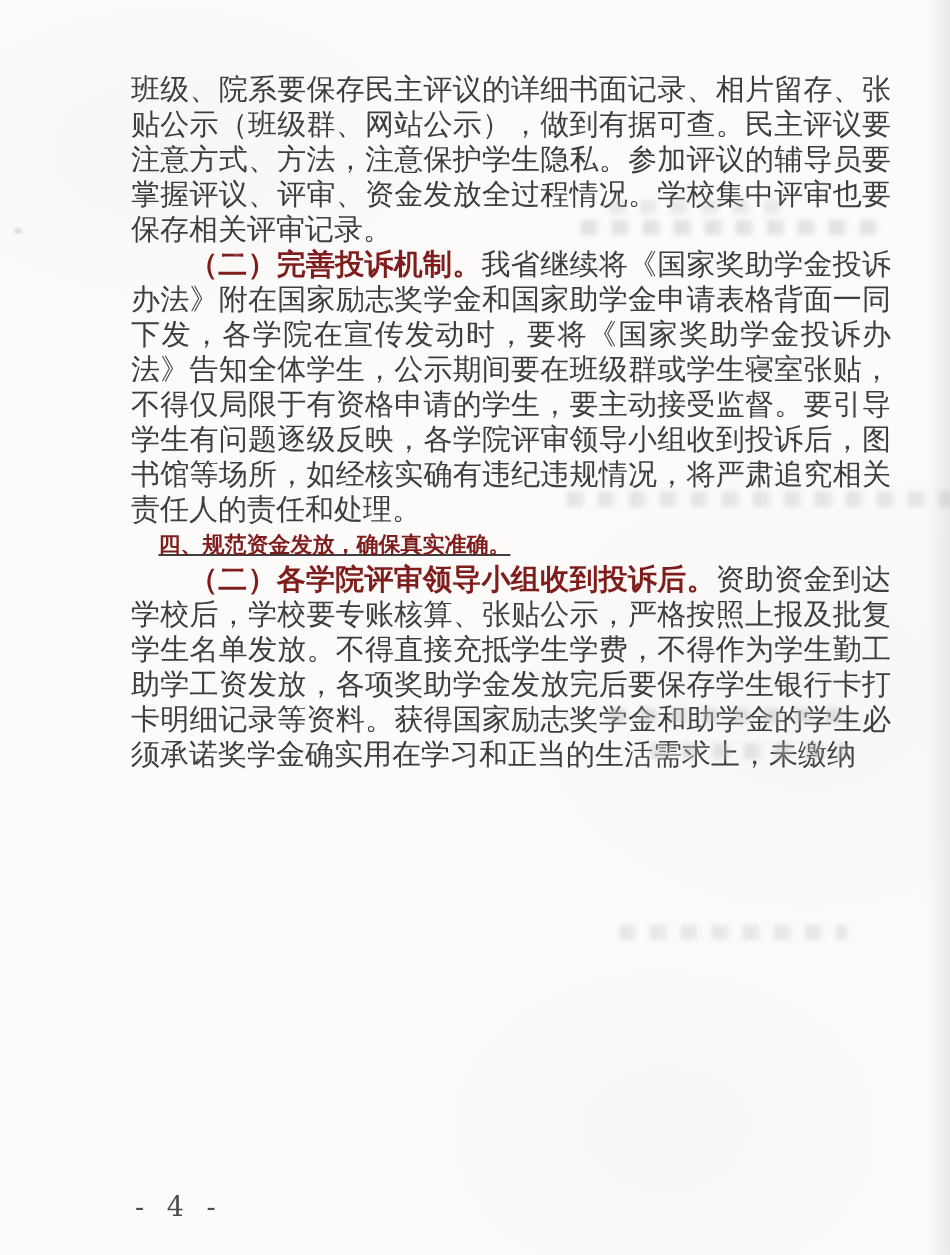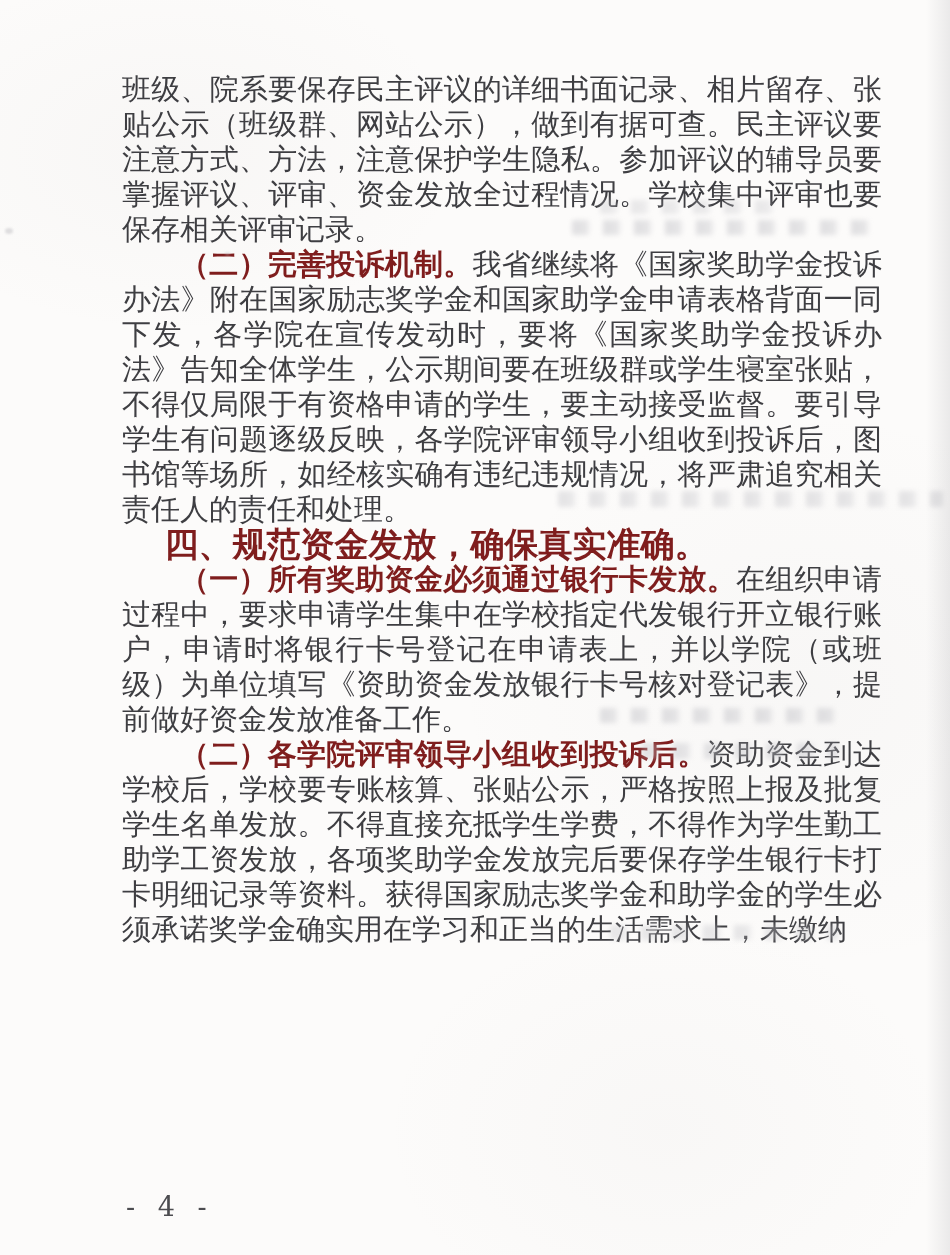--- a/index.html
+++ b/index.html
@@ -15,20 +15,21 @@
     background-image:
       radial-gradient(ellipse 420px 260px at 18% 12%, rgba(180,175,172,0.06), rgba(0,0,0,0) 70%),
       radial-gradient(ellipse 500px 400px at 85% 55%, rgba(170,168,170,0.05), rgba(0,0,0,0) 70%),
       radial-gradient(ellipse 400px 300px at 70% 90%, rgba(180,176,174,0.05), rgba(0,0,0,0) 70%);
     font-family: "DejaVu Serif", "Liberation Serif", serif;
   }
 
   .scan-page {
     position: absolute;
     inset: 0;
+    margin-left: 9px;
   }
 
   .text-block {
     position: absolute;
     left: 122px;
     top: 72px;
     width: 760px;
   }
 
   p.para {
@@ -46,21 +47,22 @@
 
   p.para b,
   p.para.heading b {
     font-weight: 700;
     color: #7f1d1d;
     font-family: "DejaVu Sans", "Liberation Sans", sans-serif;
   }
 
   p.para.heading {
     text-indent: 1.25em;
-    font-size: 34px;
+    font-size: 22px;
+    text-decoration: underline;
   }
 
   .page-footer {
     position: absolute;
     left: 126px;
     top: 1191px;
     font-size: 27px;
     color: #4c4c50;
     letter-spacing: 7px;
     font-family: "DejaVu Serif", "Liberation Serif", serif;
@@ -111,21 +113,20 @@
 
   <div class="text-block">
 
     <p class="para"><b></b><span>班级、院系要保存民主评议的详细书面记录、相片留存、张贴公示（班级群、网站公示），做到有据可查。民主评议要注意方式、方法，注意保护学生隐私。参加评议的辅导员要掌握评议、评审、资金发放全过程情况。学校集中评审也要保存相关评审记录。</span></p>
 
     <p class="para indent"><b>（二）完善投诉机制。</b><span>我省继续将《国家奖助学金投诉办法》附在国家励志奖学金和国家助学金申请表格背面一同下发，各学院在宣传发动时，要将《国家奖助学金投诉办法》告知全体学生，公示期间要在班级群或学生寝室张贴，不得仅局限于有资格申请的学生，要主动接受监督。要引导学生有问题逐级反映，各学院评审领导小组收到投诉后，图书馆等场所，如经核实确有违纪违规情况，将严肃追究相关责任人的责任和处理。</span></p>
 
 
     <p class="para heading"><b>四、规范资金发放，确保真实准确。</b></p>
 
-    <p class="para indent"><b>（一）所有奖助资金必须通过银行卡发放。</b><span>在组织申请过程中，要求申请学生集中在学校指定代发银行开立银行账户，申请时将银行卡号登记在申请表上，并以学院（或班级）为单位填写《资助资金发放银行卡号核对登记表》，提前做好资金发放准备工作。</span></p>
 
     <p class="para indent"><b>（二）各学院评审领导小组收到投诉后。</b><span>资助资金到达学校后，学校要专账核算、张贴公示，严格按照上报及批复学生名单发放。不得直接充抵学生学费，不得作为学生勤工助学工资发放，各项奖助学金发放完后要保存学生银行卡打卡明细记录等资料。获得国家励志奖学金和助学金的学生必须承诺奖学金确实用在学习和正当的生活需求上，未缴纳</span></p>
 
   </div>
 
   <div class="page-footer">- 4 -</div>
 
   <div class="smudge s1"></div>
   <div class="smudge s2"></div>
   <div class="smudge s3"></div>

